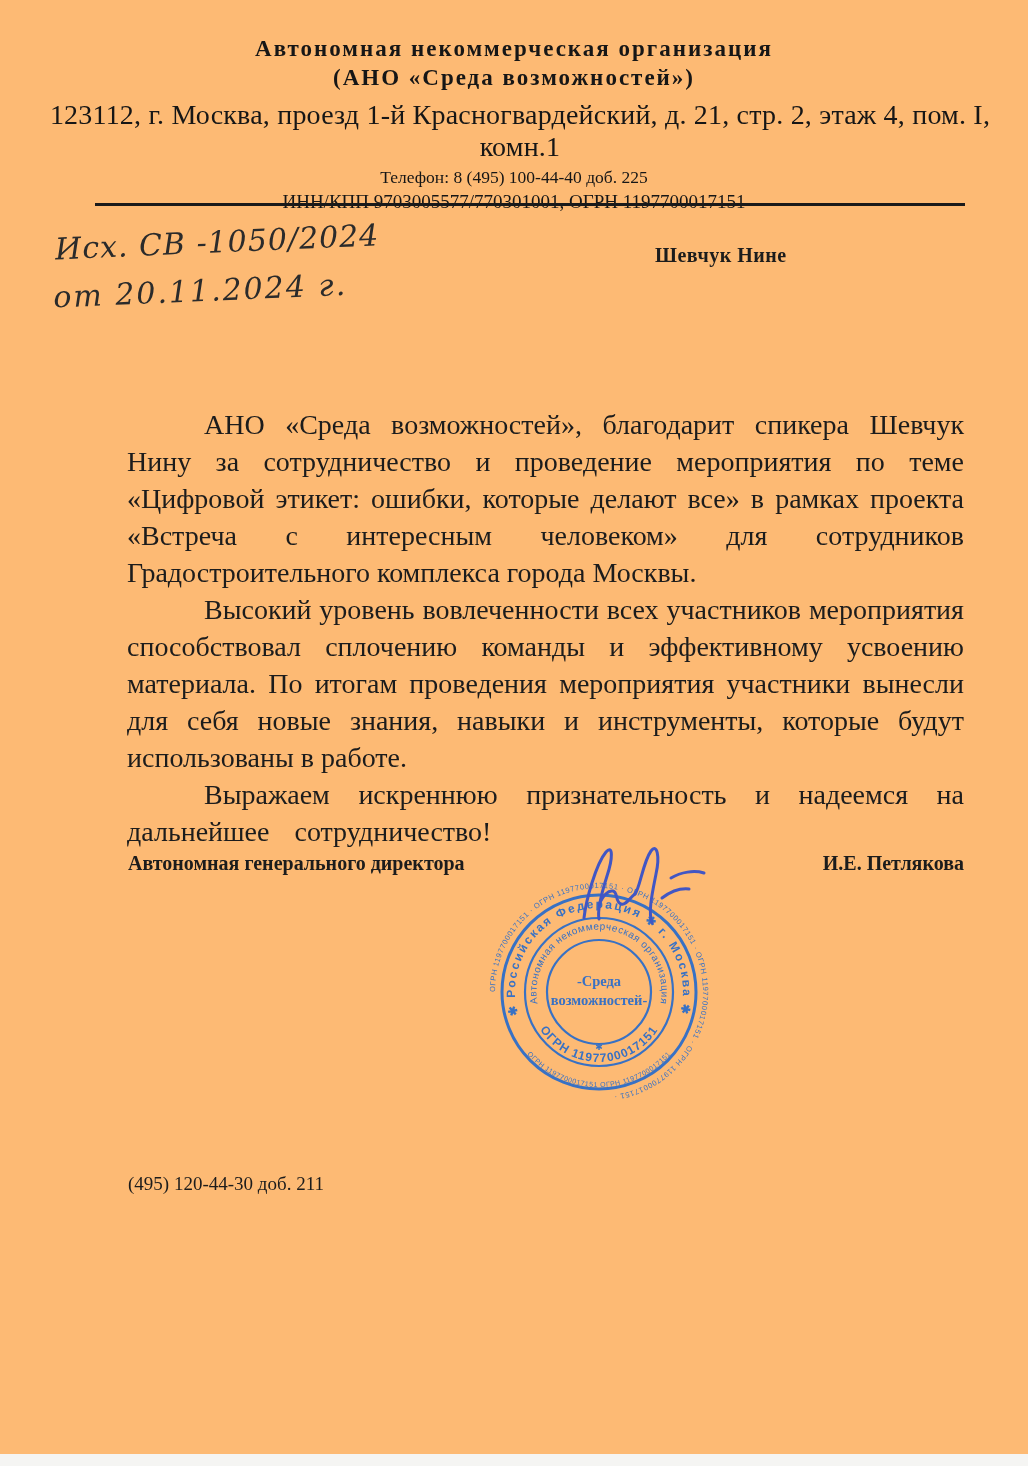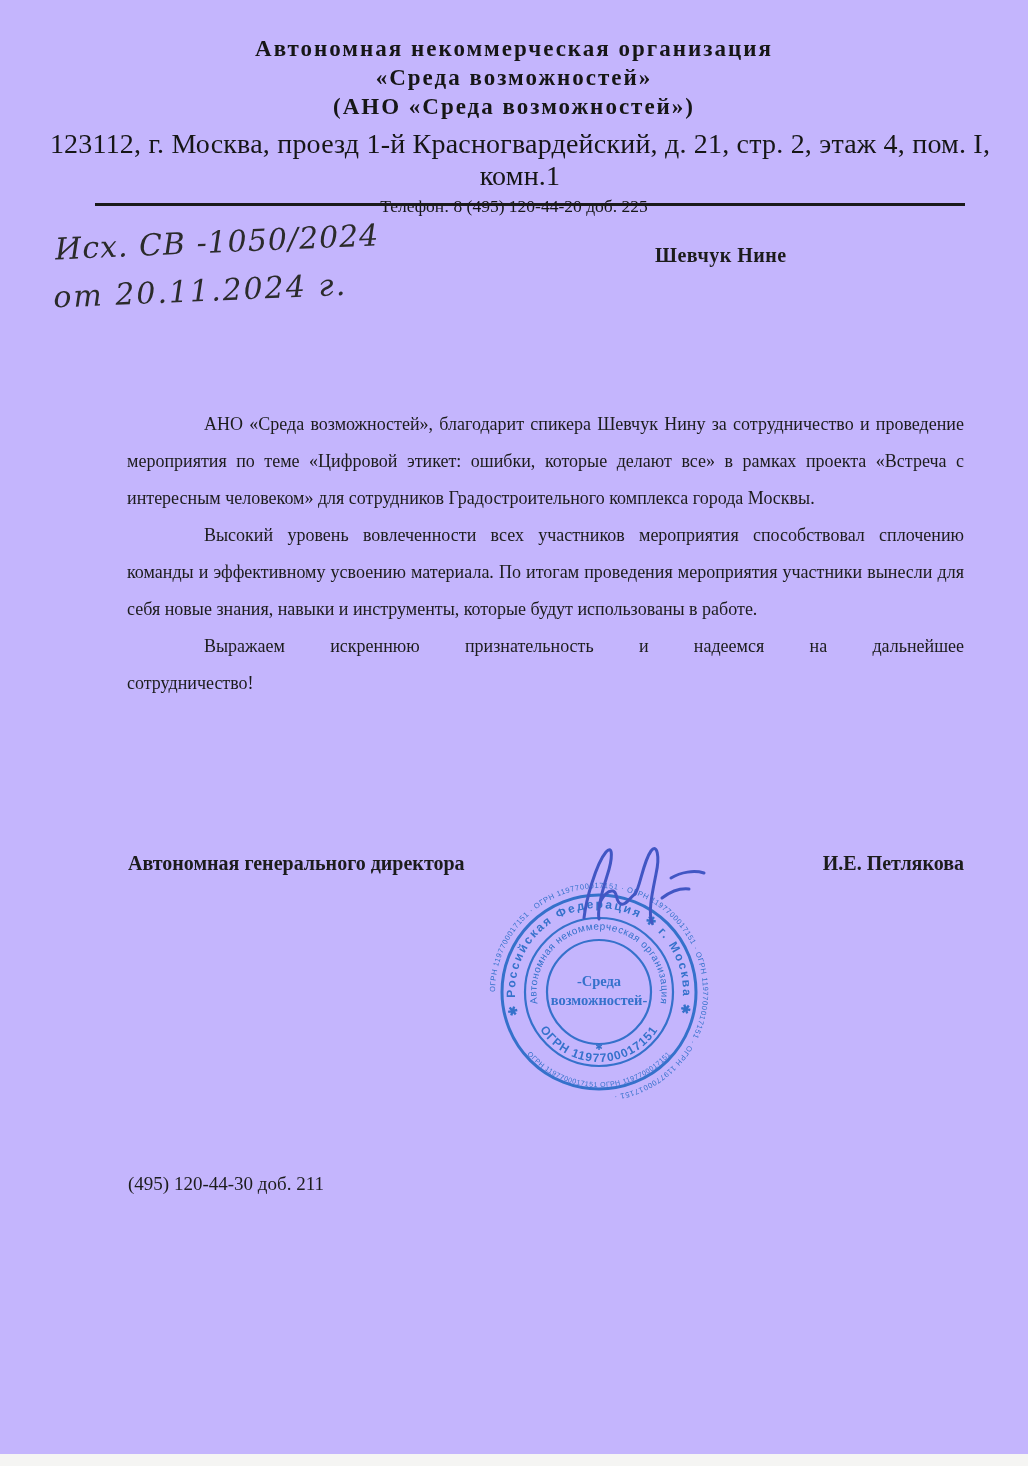--- a/index.html
+++ b/index.html
@@ -1,59 +1,59 @@
 <!DOCTYPE html>
 <html><head>
 <meta charset="utf-8">
 <style>
   html,body{margin:0;padding:0;background:#e9e9e9;}
   .page{
     position:relative;width:1028px;height:1466px;margin:0 auto;
-    background:#c4b5fd;overflow:hidden;
+    background:#fdba74;overflow:hidden;
     font-family:"Liberation Serif", serif;color:#1c1c1c;
   }
   
   .letterhead{position:absolute;top:34px;left:0;right:0;text-align:center;color:#161616;}
   .lh-title{font-weight:bold;font-size:23px;line-height:29px;letter-spacing:2px;}
   .lh-address{font-size:28px;margin-top:7px;letter-spacing:.2px;margin-left:12px;}
   .lh-phone{font-size:17.5px;margin-top:4px;}
   .lh-inn{font-size:19px;margin-top:3px;}
   .rule{position:absolute;left:95px;top:203px;width:870px;height:3px;background:#1a1a1a;}
   
   .handwritten{
     position:absolute;left:56px;top:218px;width:340px;
     font-family:"DejaVu Serif", serif;font-style:italic;
     font-size:30px;color:#2b2b2b;transform:rotate(-2.5deg);
     letter-spacing:1px;line-height:48px;white-space:nowrap;
   }
   .hw2{margin-left:-4px;letter-spacing:2px;}
   .addressee{position:absolute;left:655px;top:244px;font-weight:bold;font-size:20px;letter-spacing:.5px;}
   
-  .body-text{position:absolute;left:127px;top:406px;width:837px;font-size:18px;line-height:37px;text-align:justify;}
+  .body-text{position:absolute;left:127px;top:406px;width:837px;font-size:28px;line-height:37px;text-align:justify;}
   .body-text p{margin:0;text-indent:77px;}
   .body-text p.wide{word-spacing:18px;}
   
   .sign-row{position:absolute;left:128px;top:852px;width:836px;display:flex;justify-content:space-between;font-weight:bold;font-size:20px;}
   .signature-svg{position:absolute;left:556px;top:838px;z-index:3;}
   .stamp-svg{position:absolute;left:487px;top:880px;z-index:2;opacity:.95;}
   
   .footer{position:absolute;left:128px;top:1166px;font-size:19px;line-height:35px;}
   .bottom-strip{position:absolute;left:0;bottom:0;width:100%;height:12px;background:#f5f5f3;}
 </style>
 </head>
 <body>
 
 <div class="page">
 
   <div class="letterhead">
     <div class="lh-title">Автономная некоммерческая организация</div>
-    <div class="lh-title">«Среда возможностей»</div>
     <div class="lh-title">(АНО «Среда возможностей»)</div>
     <div class="lh-address">123112, г. Москва, проезд 1-й Красногвардейский, д. 21, стр. 2, этаж 4, пом. I, комн.1</div>
-    <div class="lh-phone">Телефон: 8 (495) 120-44-20 доб. 225</div>
+    <div class="lh-phone">Телефон: 8 (495) 100-44-40 доб. 225</div>
+    <div class="lh-inn">ИНН/КПП 9703005577/770301001, ОГРН 1197700017151</div>
   </div>
 
   <div class="rule"></div>
 
   <div class="handwritten">
     <div class="hw1">Исх. СВ -1050/2024</div>
     <div class="hw2">от 20.11.2024 г.</div>
   </div>
 
   <div class="addressee">Шевчук Нине</div>

